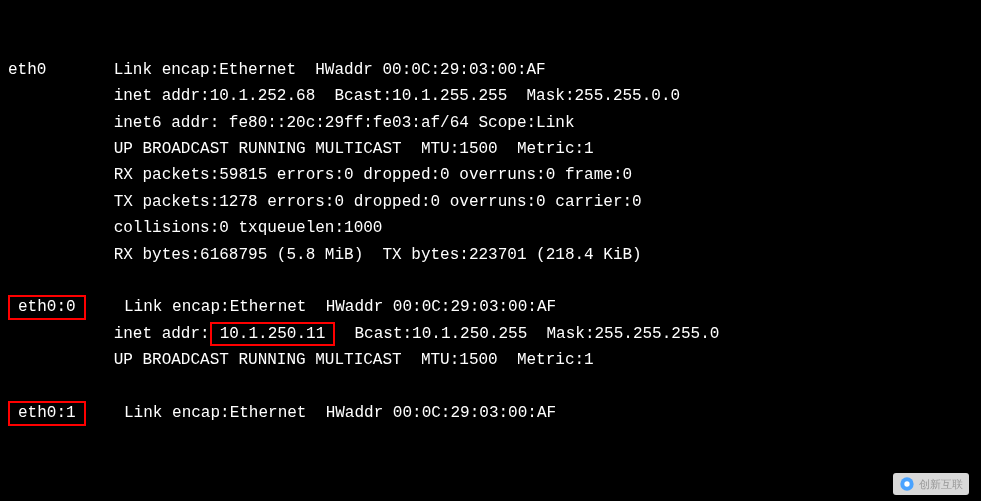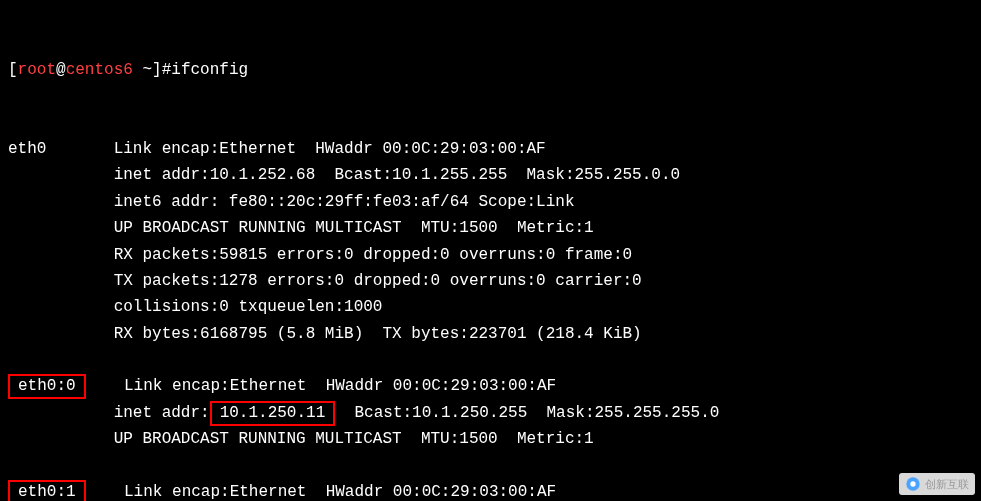--- a/index.html
+++ b/index.html
@@ -25,40 +25,39 @@
   .cmd { color: #ffffff; }
   .line { display: block; white-space: pre; }
   .redbox {
     border: 2px solid #ff0000;
     padding: 0 8px;
     display: inline-block;
     line-height: 1.3;
   }
   .watermark {
     position: absolute;
-    right: 6px;
+    right: 12px;
     bottom: 6px;
     display: flex;
     align-items: center;
     gap: 4px;
     font-size: 11px;
     color: #999;
     background: rgba(255,255,255,0.85);
     padding: 2px 6px;
     border-radius: 3px;
     font-family: sans-serif;
     justify-content: flex-end;
   }
   .watermark svg { width: 16px; height: 16px; }
 </style>
 </head>
 <body>
 
 <div class="terminal">
-  <span class="line">[<span class="prompt-user">root</span>@<span class="prompt-user">centos6</span> <span class="prompt-path">~</span>]<span class="prompt-hash">#</span><span class="cmd">ifconfig</span></span>
   <div id="ifaces"><span class="line"><span>eth0       </span><span>Link encap:Ethernet  HWaddr 00:0C:29:03:00:AF</span></span><span class="line"><span>           </span><span>inet addr:</span><span>10.1.252.68</span><span>  Bcast:10.1.255.255  Mask:255.255.0.0</span></span><span class="line"><span>           </span><span>inet6 addr: fe80::20c:29ff:fe03:af/64 Scope:Link</span></span><span class="line"><span>           </span><span>UP BROADCAST RUNNING MULTICAST  MTU:1500  Metric:1</span></span><span class="line"><span>           </span><span>RX packets:59815 errors:0 dropped:0 overruns:0 frame:0</span></span><span class="line"><span>           </span><span>TX packets:1278 errors:0 dropped:0 overruns:0 carrier:0</span></span><span class="line"><span>           </span><span>collisions:0 txqueuelen:1000 </span></span><span class="line"><span>           </span><span>RX bytes:6168795 (5.8 MiB)  TX bytes:223701 (218.4 KiB)</span></span><span class="line"> </span><span class="line"><span class="redbox">eth0:0</span><span>    </span><span>Link encap:Ethernet  HWaddr 00:0C:29:03:00:AF</span></span><span class="line"><span>           </span><span>inet addr:</span><span class="redbox">10.1.250.11</span><span>  Bcast:10.1.250.255  Mask:255.255.255.0</span></span><span class="line"><span>           </span><span>UP BROADCAST RUNNING MULTICAST  MTU:1500  Metric:1</span></span><span class="line"> </span><span class="line"><span class="redbox">eth0:1</span><span>    </span><span>Link encap:Ethernet  HWaddr 00:0C:29:03:00:AF</span></span></div>
 </div>
 
 <div class="watermark">
   <svg viewBox="0 0 24 24">
       <circle cx="12" cy="12" r="10" fill="#4aa3ff"></circle>
       <path d="M8 12 A4 4 0 0 1 16 12 A4 4 0 0 1 8 12" fill="#fff"></path>
     </svg>
   <span>创新互联</span>
 </div>

